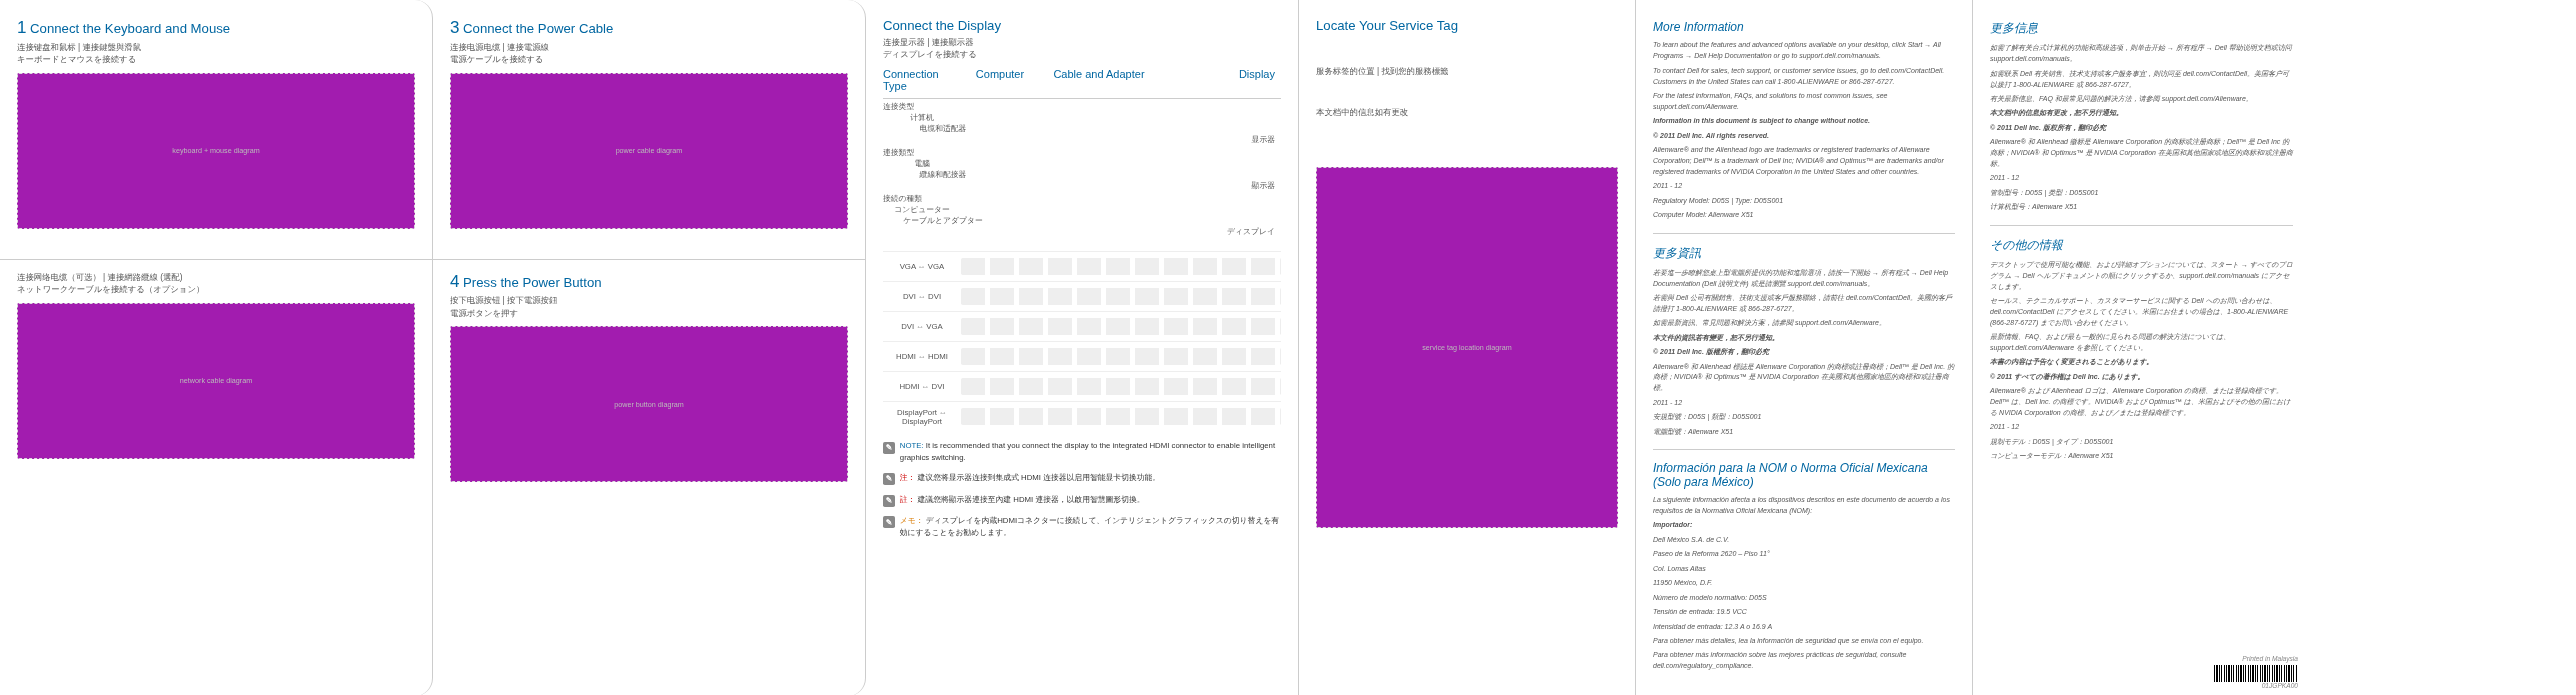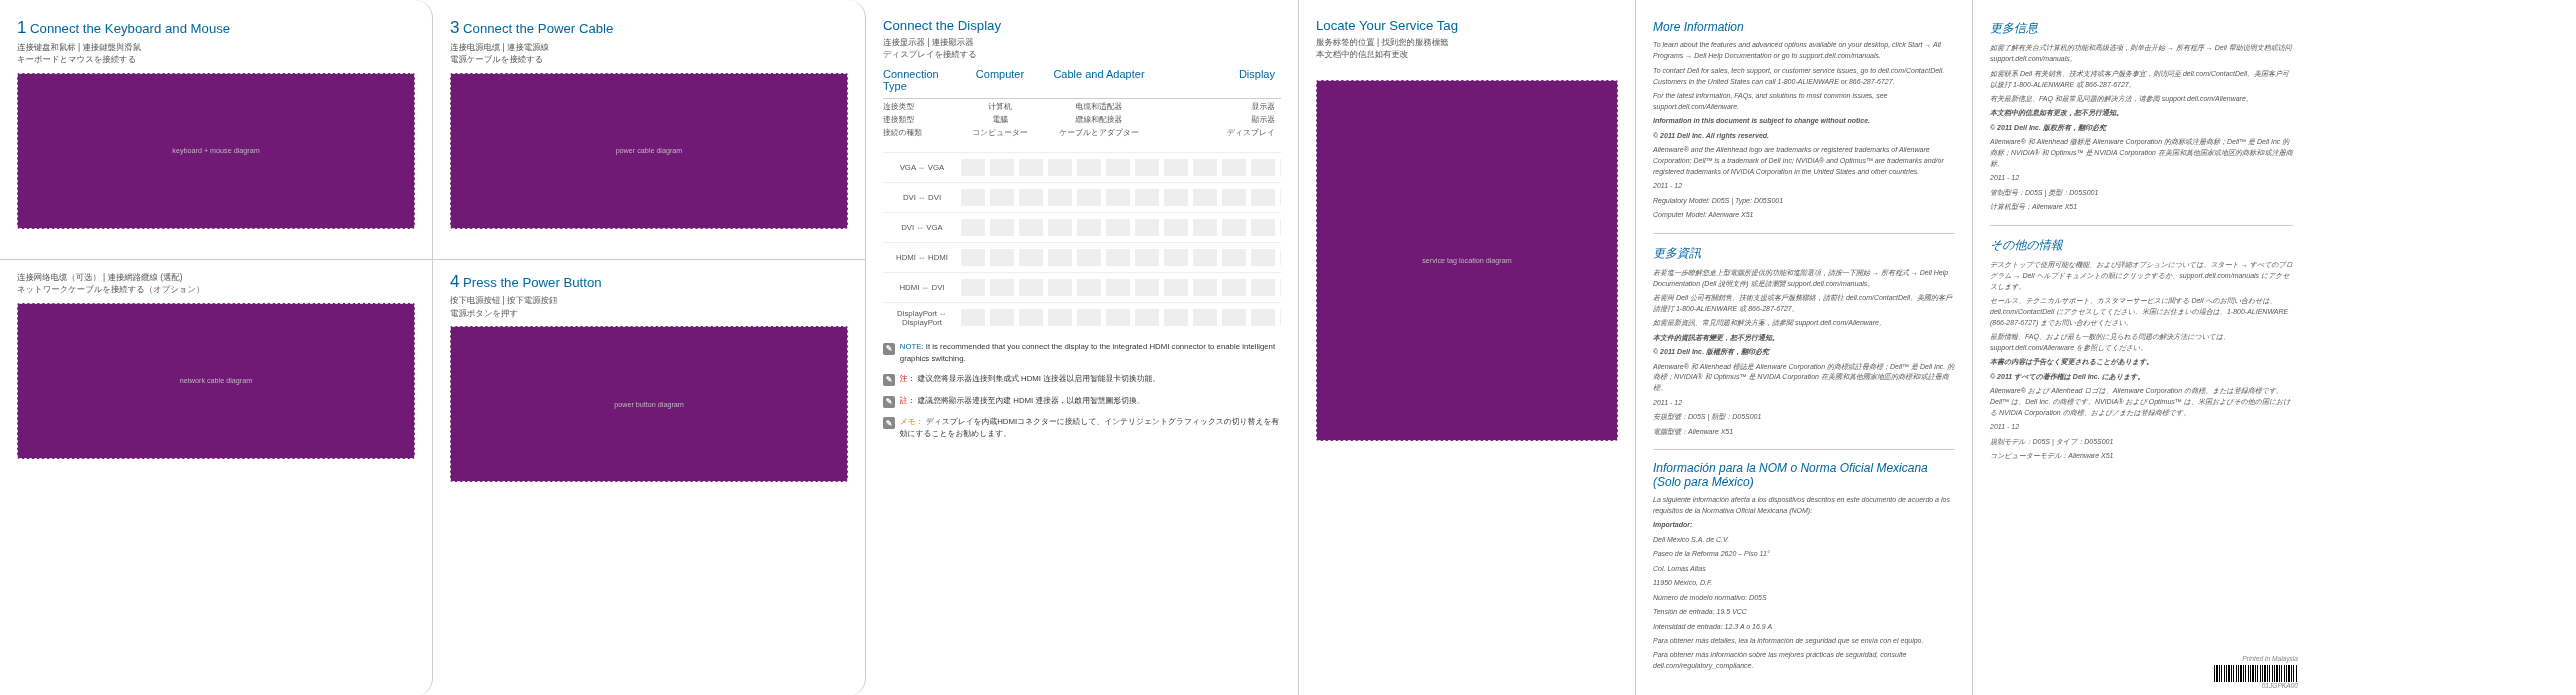--- a/index.html
+++ b/index.html
@@ -20,21 +20,21 @@
   .panel {
     border-right: 0.6px solid #ccc;
     padding: 18px 17px 12px 17px;
     position: relative;
     display: flex;
     flex-direction: column;
   }
   .panel:last-child { border-right: none; }
   .p-steps { width: 433px; border-radius: 18px; }
   .p-display { width: 433px; }
-  .p-service { width: 337px; }
+  .p-service { width: 337px; gap: 29px; }
   .p-info { width: 337px; font-style: italic; }
 
   .step-block { margin-bottom: 18px; }
   .step-title {
     color: #0066a1;
     font-size: 13.2px;
     font-weight: 400;
     margin-bottom: 3.6px;
   }
   .step-title .num {
@@ -50,21 +50,21 @@
   }
   .section-hr {
     border: none;
     border-top: 0.6px solid #ccc;
     margin: 12px -17px;
   }
 
   .illus {
     width: 100%;
     height: 156px;
-    background: #701a75;
+    background: #a21caf;
     border: 0.6px dashed #ddd;
     border-radius: 2.4px;
     margin-top: 7.2px;
     display: flex;
     align-items: center;
     justify-content: center;
     color: #bbb;
     font-size: 7.2px;
   }
 
@@ -75,20 +75,21 @@
     font-weight: 500;
     border-bottom: 0.6px solid #ccc;
     padding-bottom: 6px;
     margin-top: 6px;
   }
   .table-body-row {
     display: flex;
     font-size: 7.8px;
     color: #555;
     padding-top: 1.8px;
+    flex-direction: column;
   }
   .col-a { width: 78px; }
   .col-b { width: 78px; text-align: center; }
   .col-c { width: 120px; text-align: center; }
   .col-d { flex:1; text-align: right; padding-right:6px; }
 
   .conn-list { margin-top: 14.4px; text-align: center; }
   .conn-row {
     display: flex;
     align-items: center;

